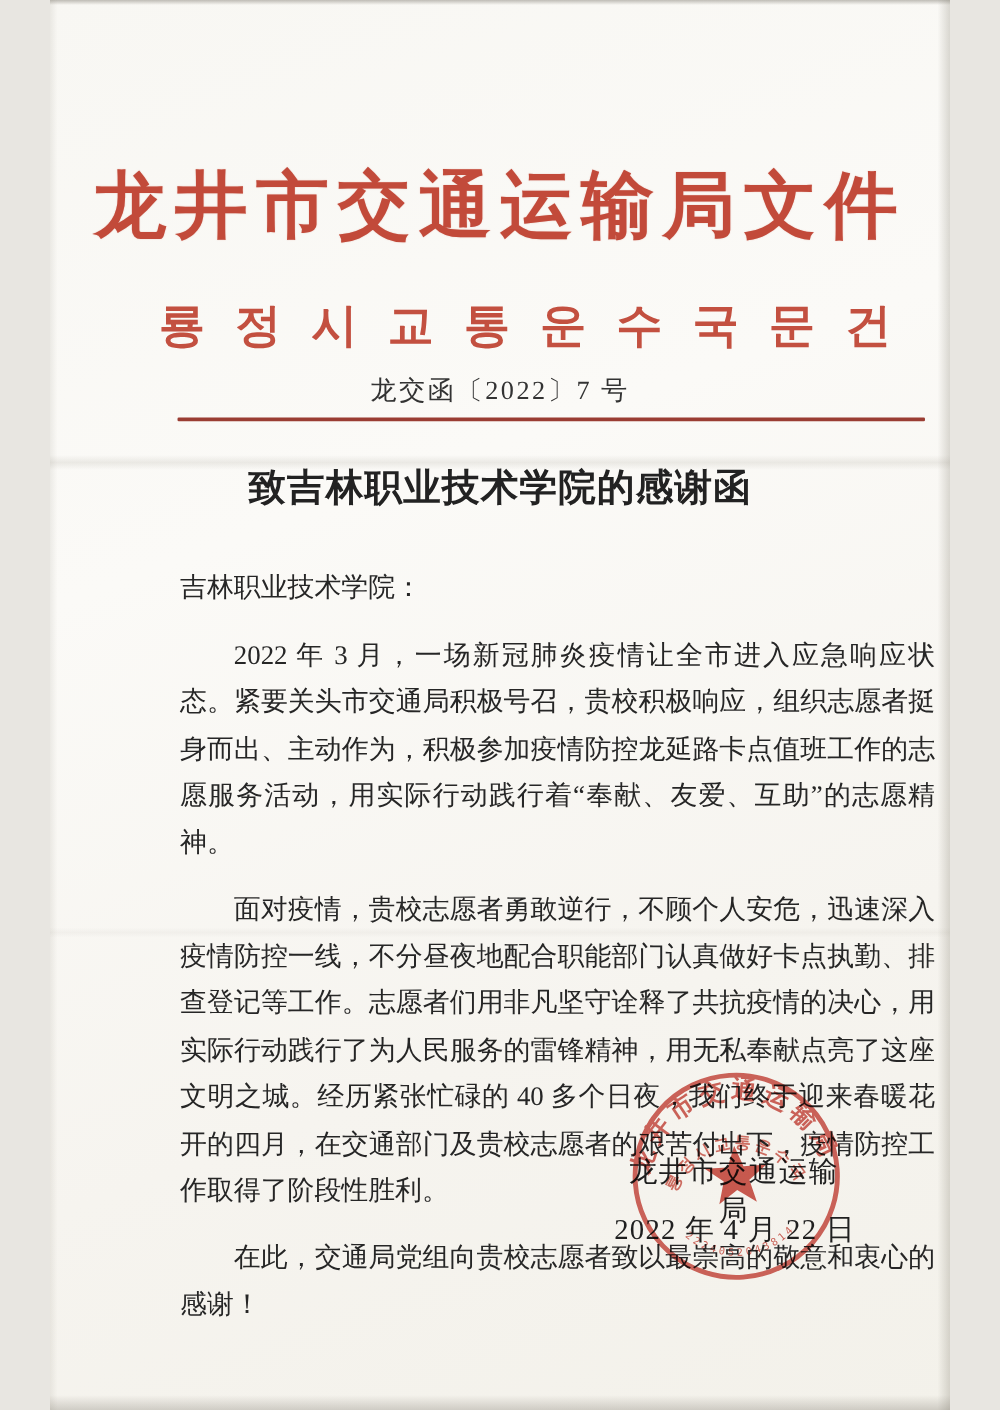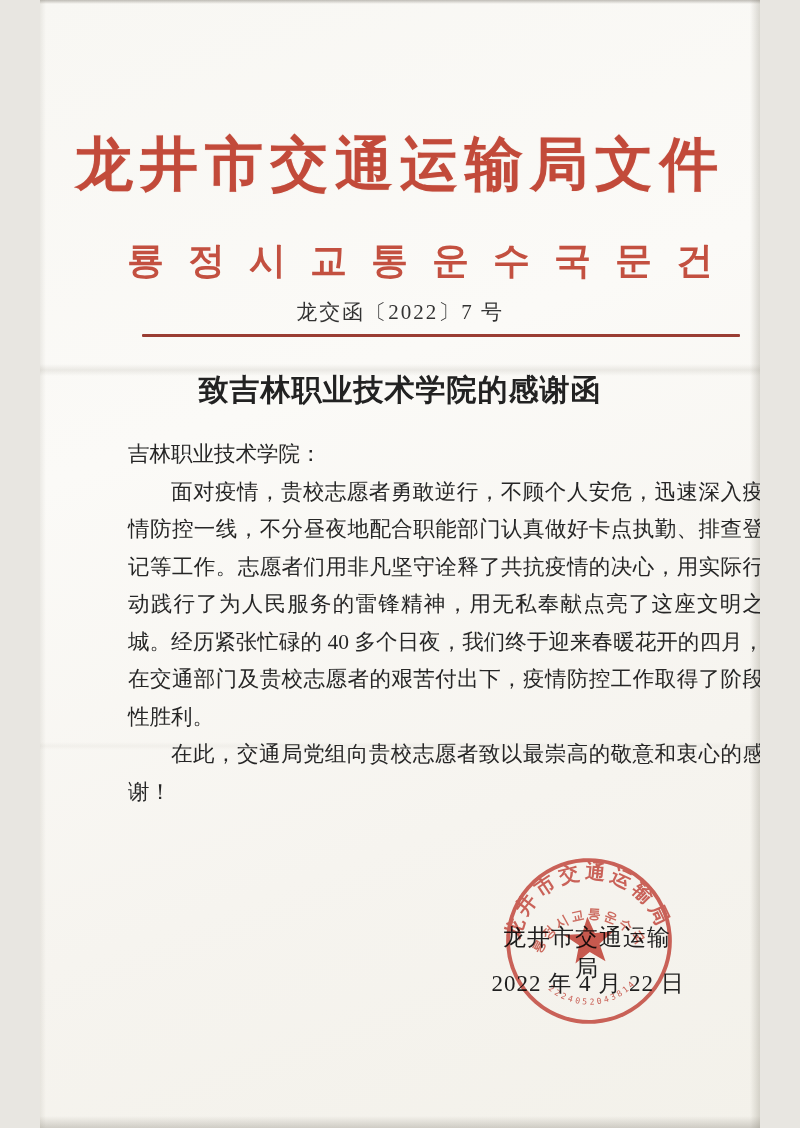--- a/index.html
+++ b/index.html
@@ -81,21 +81,21 @@
     letter-spacing: 1px;
     color: #222;
   }
   .body-text {
     position: absolute; top: 436px; left: 88px; width: 636px;
     font-size: 21.5px;
     line-height: 37.5px;
     text-align: justify;
     color: #262626;
   }
-  .body-text p { margin: 0; }
+  .body-text p { margin: 16px; }
   .body-text .para { text-indent: 2em; }
 
   .sig-org {
     position: absolute; top: 922px; left: 452px; width: 190px;
     text-align: center;
     font-size: 23px;
     letter-spacing: 1px;
     color: #1f1f1f;
     z-index: 3;
   }
@@ -146,20 +146,21 @@
 
   <div class="header-cn">龙井市交通运输局文件</div>
   <div class="header-kr">룡정시교통운수국문건</div>
   <div class="doc-number">龙交函〔2022〕7 号</div>
   <div class="red-line"></div>
 
   <div class="letter-title">致吉林职业技术学院的感谢函</div>
 
   <div class="body-text">
     <p class="salutation">吉林职业技术学院：</p>
+    <p class="para">2022 年 3 月，一场新冠肺炎疫情让全市进入应急响应状态。紧要关头市交通局积极号召，贵校积极响应，组织志愿者挺身而出、主动作为，积极参加疫情防控龙延路卡点值班工作的志愿服务活动，用实际行动践行着“奉献、友爱、互助”的志愿精神。</p>
     <p class="para">面对疫情，贵校志愿者勇敢逆行，不顾个人安危，迅速深入疫情防控一线，不分昼夜地配合职能部门认真做好卡点执勤、排查登记等工作。志愿者们用非凡坚守诠释了共抗疫情的决心，用实际行动践行了为人民服务的雷锋精神，用无私奉献点亮了这座文明之城。经历紧张忙碌的 40 多个日夜，我们终于迎来春暖花开的四月，在交通部门及贵校志愿者的艰苦付出下，疫情防控工作取得了阶段性胜利。</p>
     <p class="para">在此，交通局党组向贵校志愿者致以最崇高的敬意和衷心的感谢！</p>
   </div>
 
   <div class="sig-org">龙井市交通运输局</div>
   <div class="sig-date">2022 年 4 月 22 日</div>
 
   <svg class="seal" viewBox="0 0 200 200" xmlns="http://www.w3.org/2000/svg">
     <defs>
       <path id="arcTop" d="M 18,110 A 81,81 0 0 1 182,110"></path>

